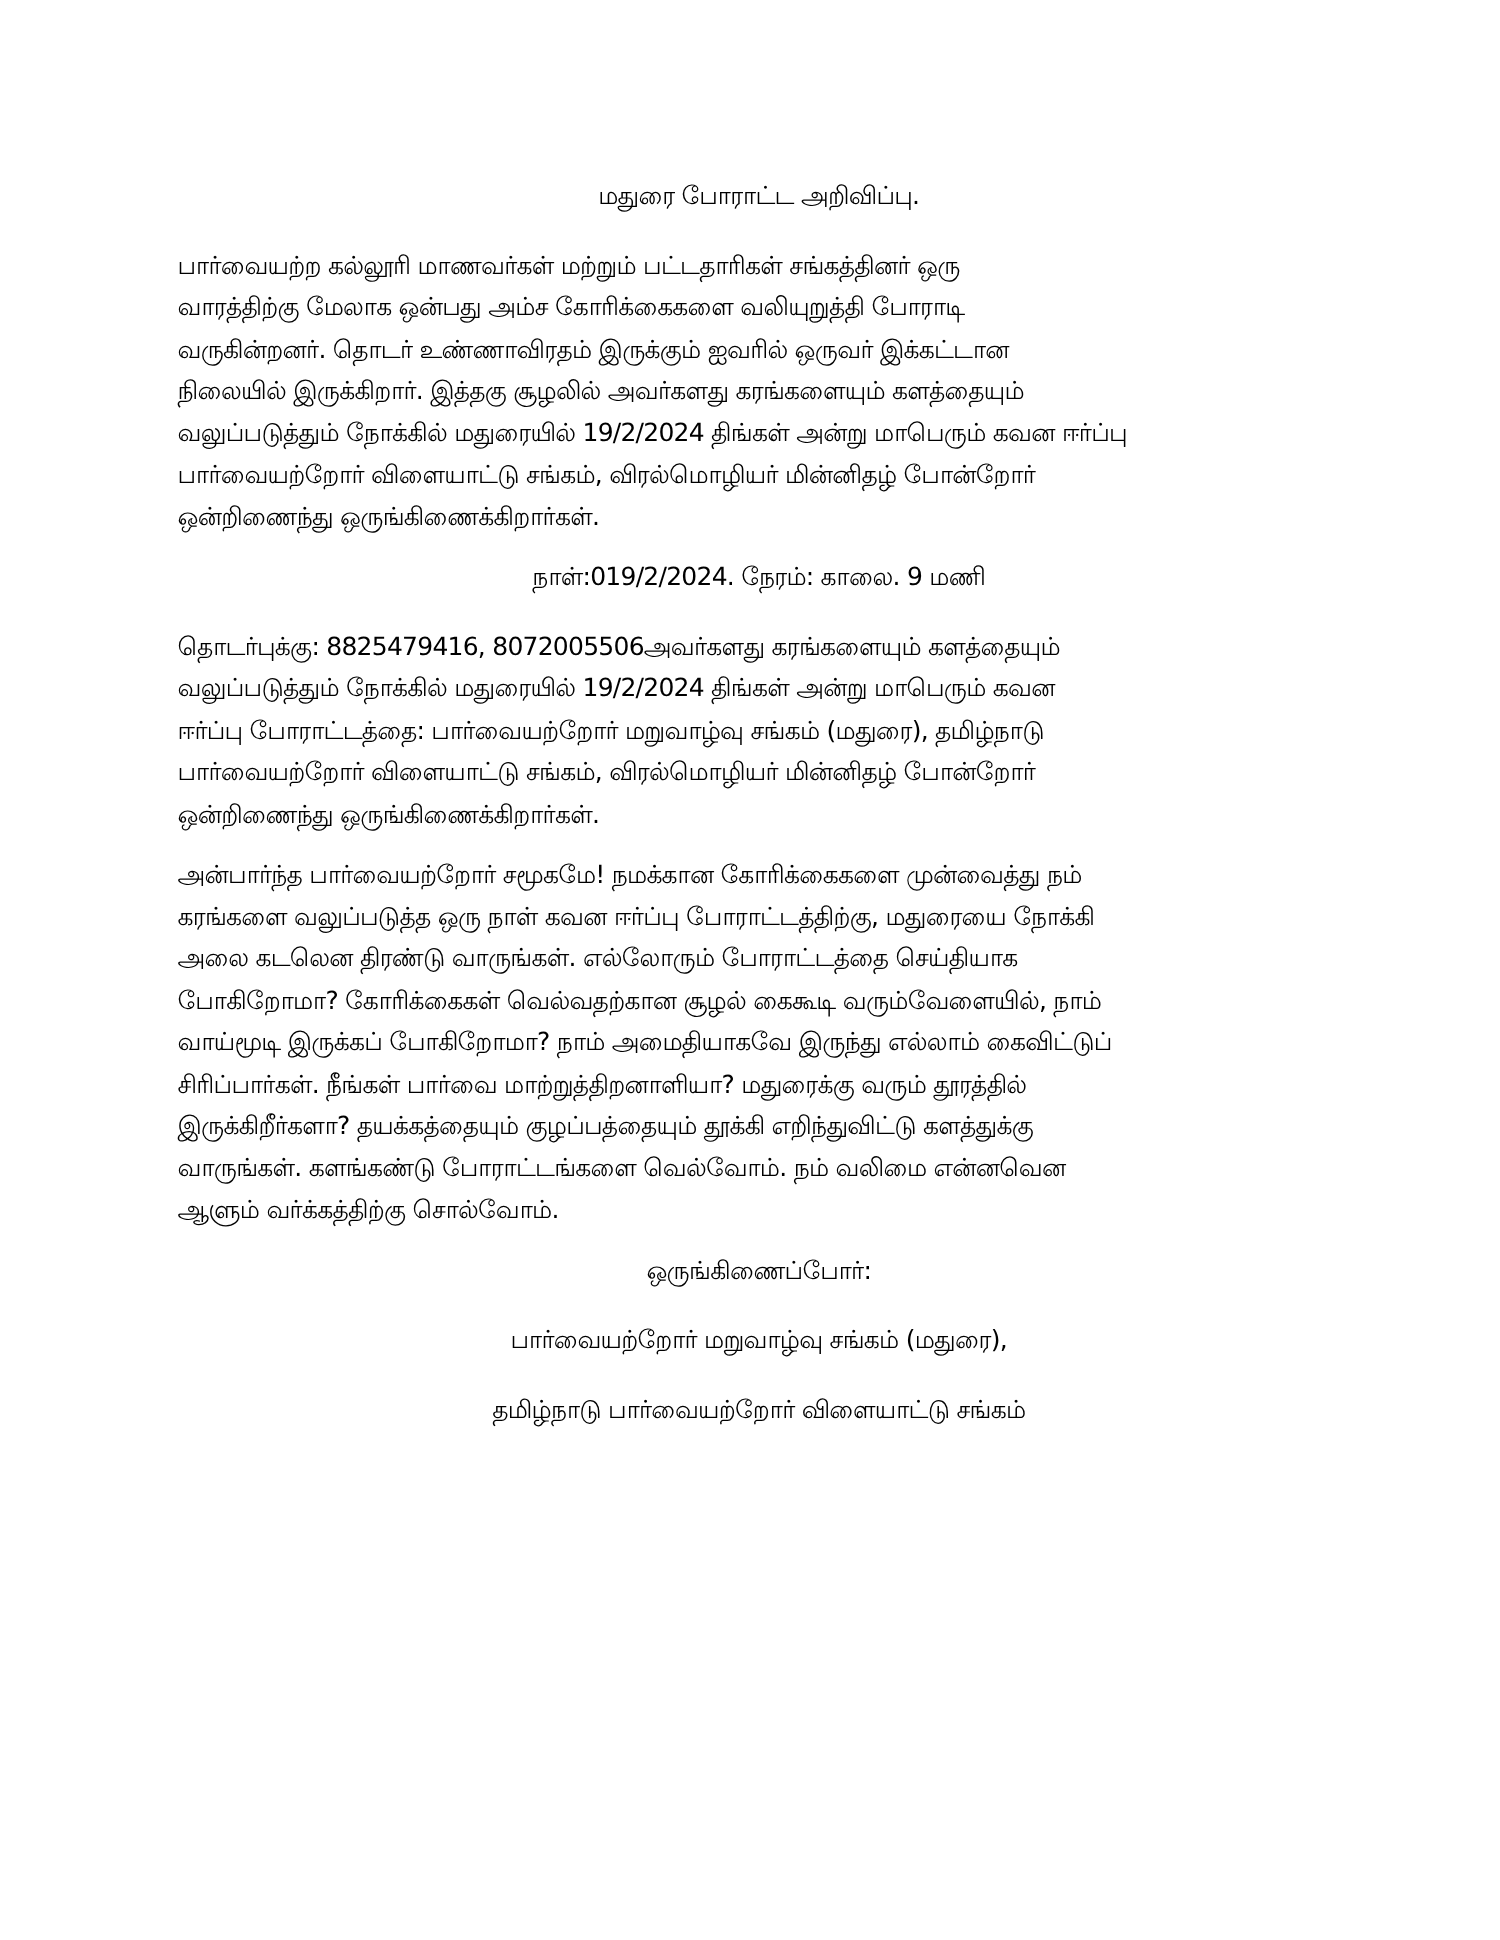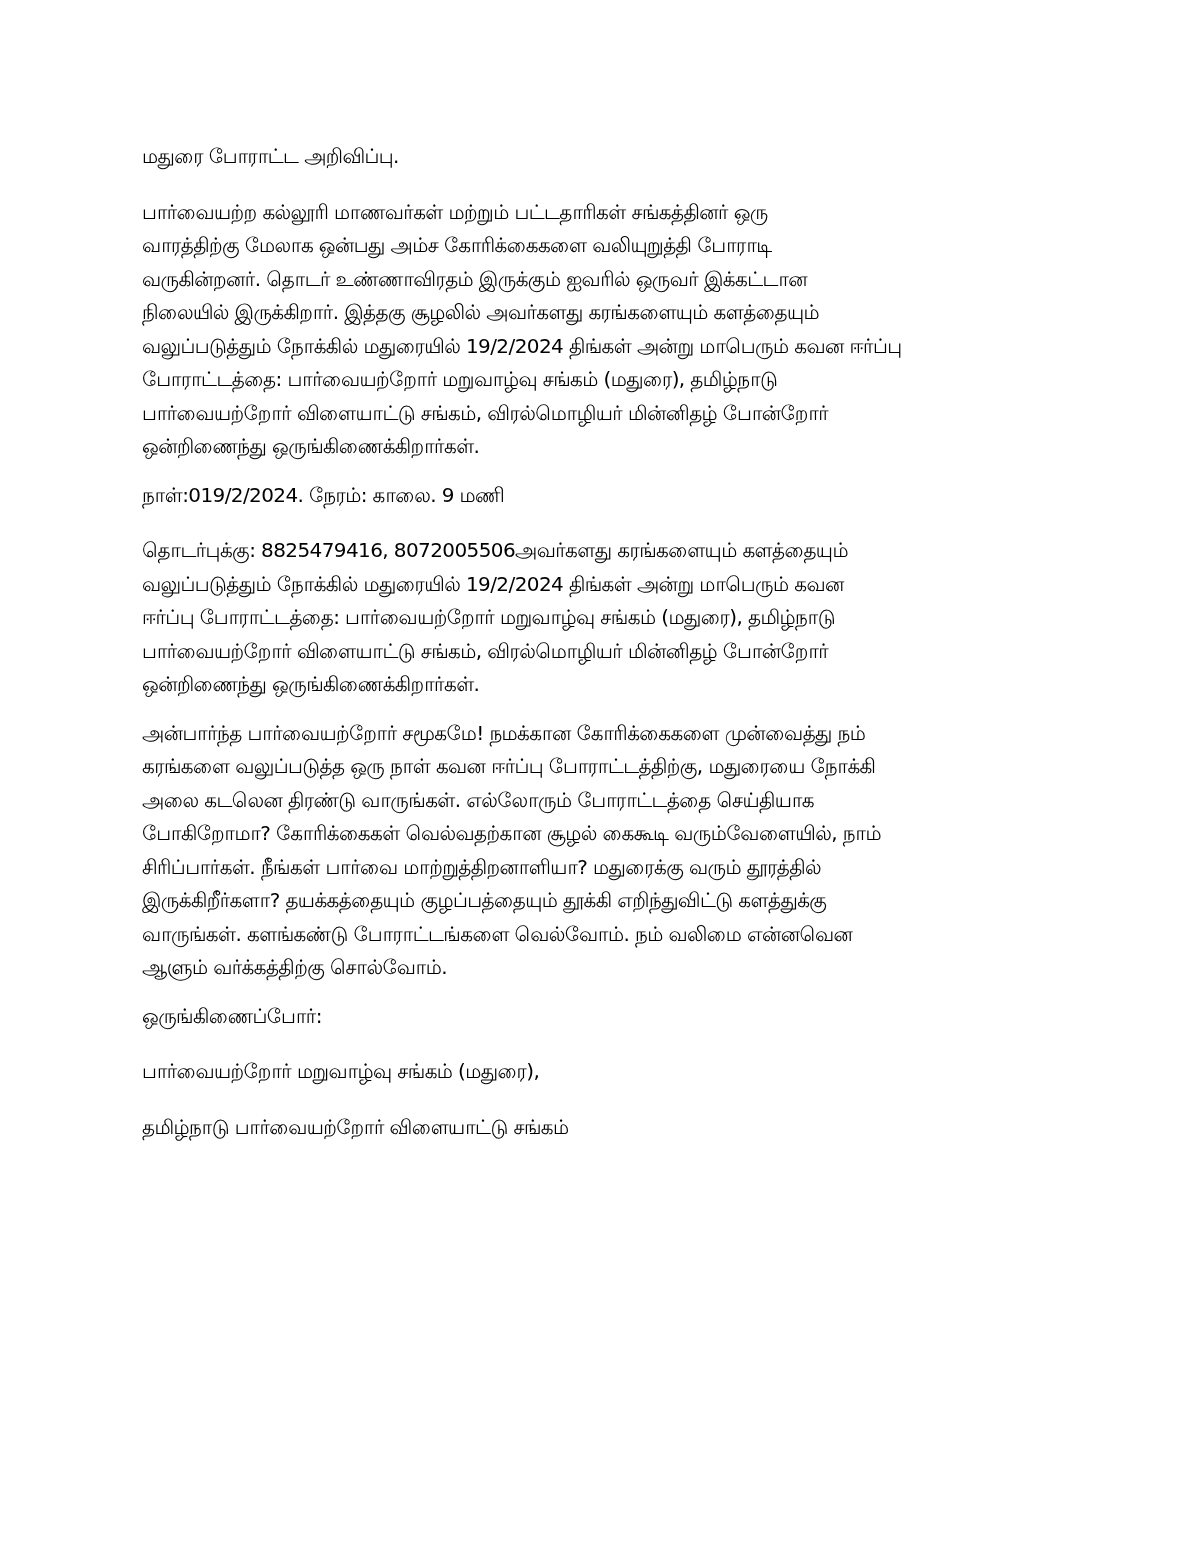--- a/index.html
+++ b/index.html
@@ -8,38 +8,37 @@
     font-family: "DejaVu Sans", "Liberation Sans", sans-serif;
     color: #000000;
   }
   .page { position: absolute; left: 142px; top: 140px; width: 930px; }
   .line {
     display: block; white-space: nowrap;
     font-size: 20px; line-height: 33.5px; height: 33.5px;
     letter-spacing: -0.6px;
   }
   .para { margin: 0 0 15px 0; }
-  .para.single { margin-bottom: 22px; }
+  .para.single { margin-bottom: 22px; text-align: center; }
 </style>
 </head>
 <body>
 
 <div class="page">
 
   <div class="para single">
     <span class="line">மதுரை போராட்ட அறிவிப்பு.</span>
   </div>
 
   <div class="para">
     <span class="line">பார்வையற்ற கல்லூரி மாணவர்கள் மற்றும் பட்டதாரிகள் சங்கத்தினர்  ஒரு</span>
     <span class="line">வாரத்திற்கு மேலாக ஒன்பது அம்ச கோரிக்கைகளை வலியுறுத்தி போராடி</span>
     <span class="line">வருகின்றனர். தொடர் உண்ணாவிரதம் இருக்கும் ஐவரில் ஒருவர் இக்கட்டான</span>
     <span class="line">நிலையில் இருக்கிறார். இத்தகு சூழலில் அவர்களது கரங்களையும் களத்தையும்</span>
     <span class="line">வலுப்படுத்தும் நோக்கில் மதுரையில் 19/2/2024 திங்கள் அன்று மாபெரும் கவன ஈர்ப்பு</span>
-    <span class="line">போராட்டத்தை: பார்வையற்றோர் மறுவாழ்வு சங்கம் (மதுரை), தமிழ்நாடு</span>
     <span class="line">பார்வையற்றோர் விளையாட்டு சங்கம், விரல்மொழியர் மின்னிதழ் போன்றோர்</span>
     <span class="line">ஒன்றிணைந்து ஒருங்கிணைக்கிறார்கள்.</span>
   </div>
 
   <div class="para single">
     <span class="line">நாள்:019/2/2024. நேரம்: காலை. 9 மணி</span>
   </div>
 
 
   <div class="para">
@@ -48,20 +47,21 @@
     <span class="line">ஈர்ப்பு போராட்டத்தை: பார்வையற்றோர் மறுவாழ்வு சங்கம் (மதுரை), தமிழ்நாடு</span>
     <span class="line">பார்வையற்றோர் விளையாட்டு சங்கம், விரல்மொழியர் மின்னிதழ் போன்றோர்</span>
     <span class="line">ஒன்றிணைந்து ஒருங்கிணைக்கிறார்கள்.</span>
   </div>
 
   <div class="para">
     <span class="line">அன்பார்ந்த பார்வையற்றோர் சமூகமே! நமக்கான கோரிக்கைகளை முன்வைத்து நம்</span>
     <span class="line">கரங்களை வலுப்படுத்த ஒரு நாள் கவன ஈர்ப்பு போராட்டத்திற்கு, மதுரையை நோக்கி</span>
     <span class="line">அலை கடலென திரண்டு வாருங்கள். எல்லோரும் போராட்டத்தை செய்தியாக</span>
     <span class="line">போகிறோமா? கோரிக்கைகள் வெல்வதற்கான சூழல் கைகூடி வரும்வேளையில், நாம்</span>
+    <span class="line">வாய்மூடி இருக்கப் போகிறோமா? நாம் அமைதியாகவே இருந்து எல்லாம் கைவிட்டுப்</span>
     <span class="line">சிரிப்பார்கள். நீங்கள் பார்வை மாற்றுத்திறனாளியா? மதுரைக்கு வரும் தூரத்தில்</span>
     <span class="line">இருக்கிறீர்களா? தயக்கத்தையும் குழப்பத்தையும் தூக்கி எறிந்துவிட்டு களத்துக்கு</span>
     <span class="line">வாருங்கள். களங்கண்டு போராட்டங்களை வெல்வோம். நம் வலிமை என்னவென</span>
     <span class="line">ஆளும் வர்க்கத்திற்கு சொல்வோம்.</span>
   </div>
 
   <div class="para single">
     <span class="line">ஒருங்கிணைப்போர்:</span>
   </div>
 

